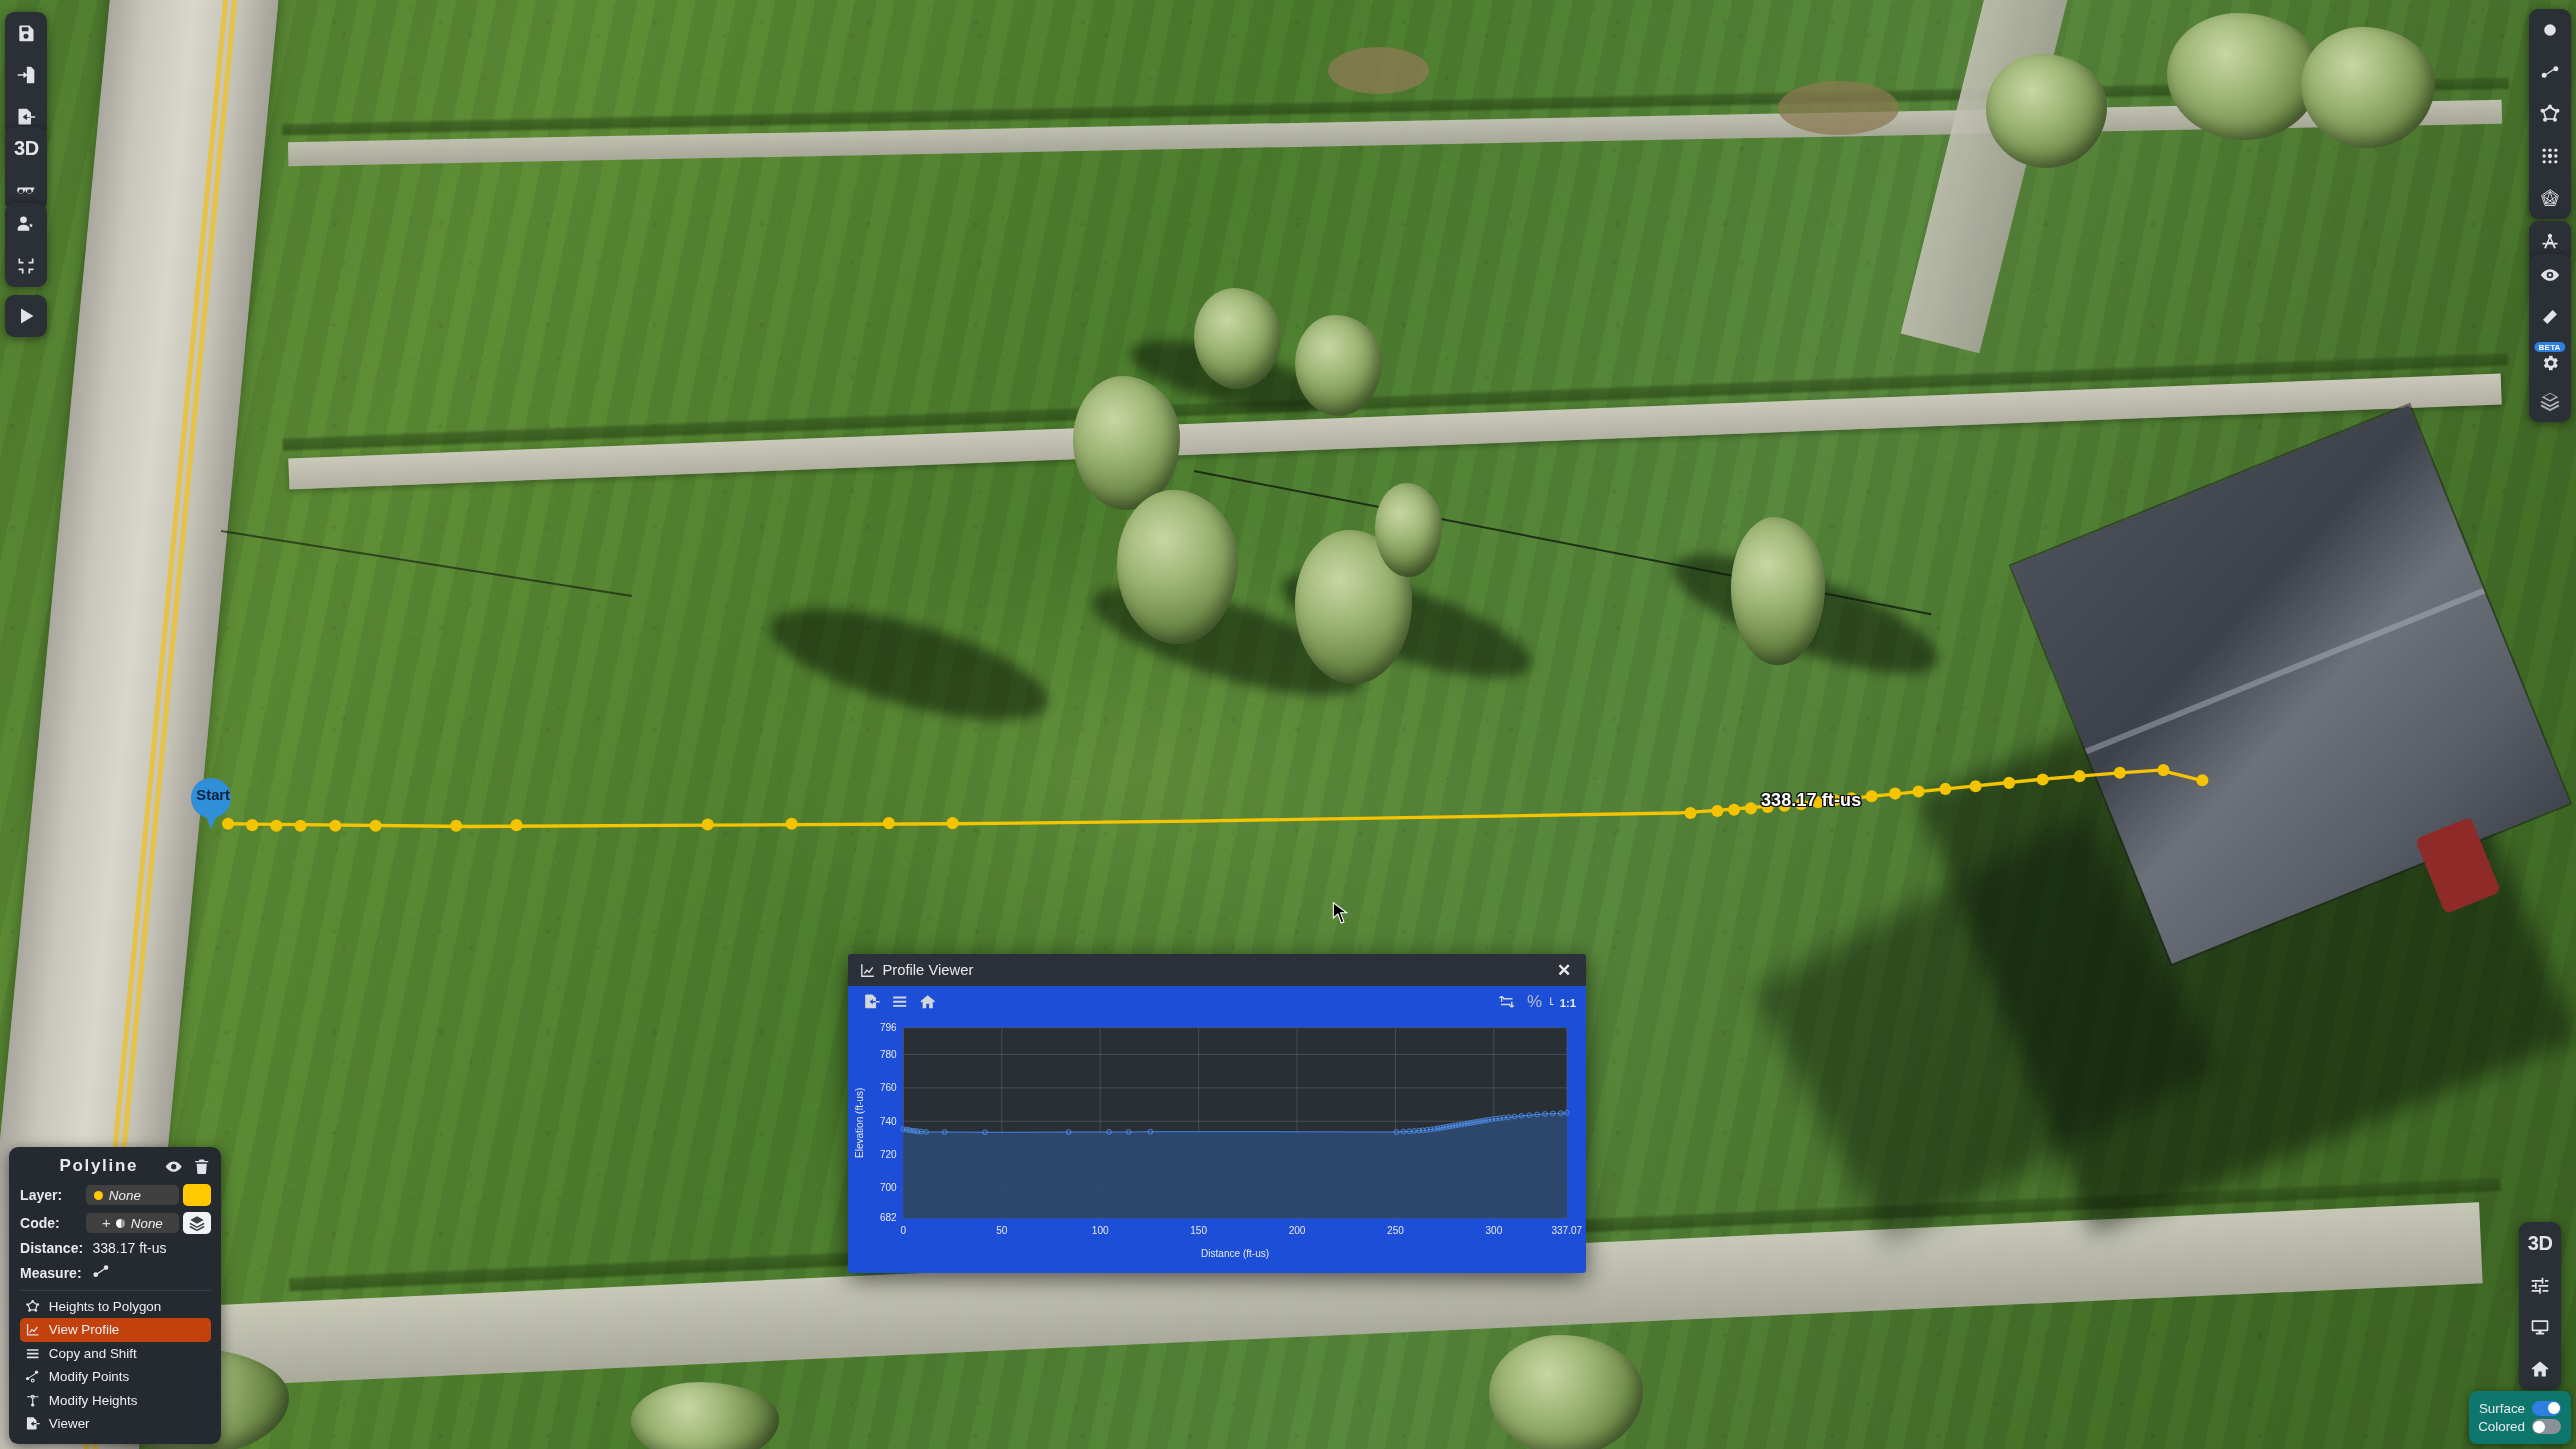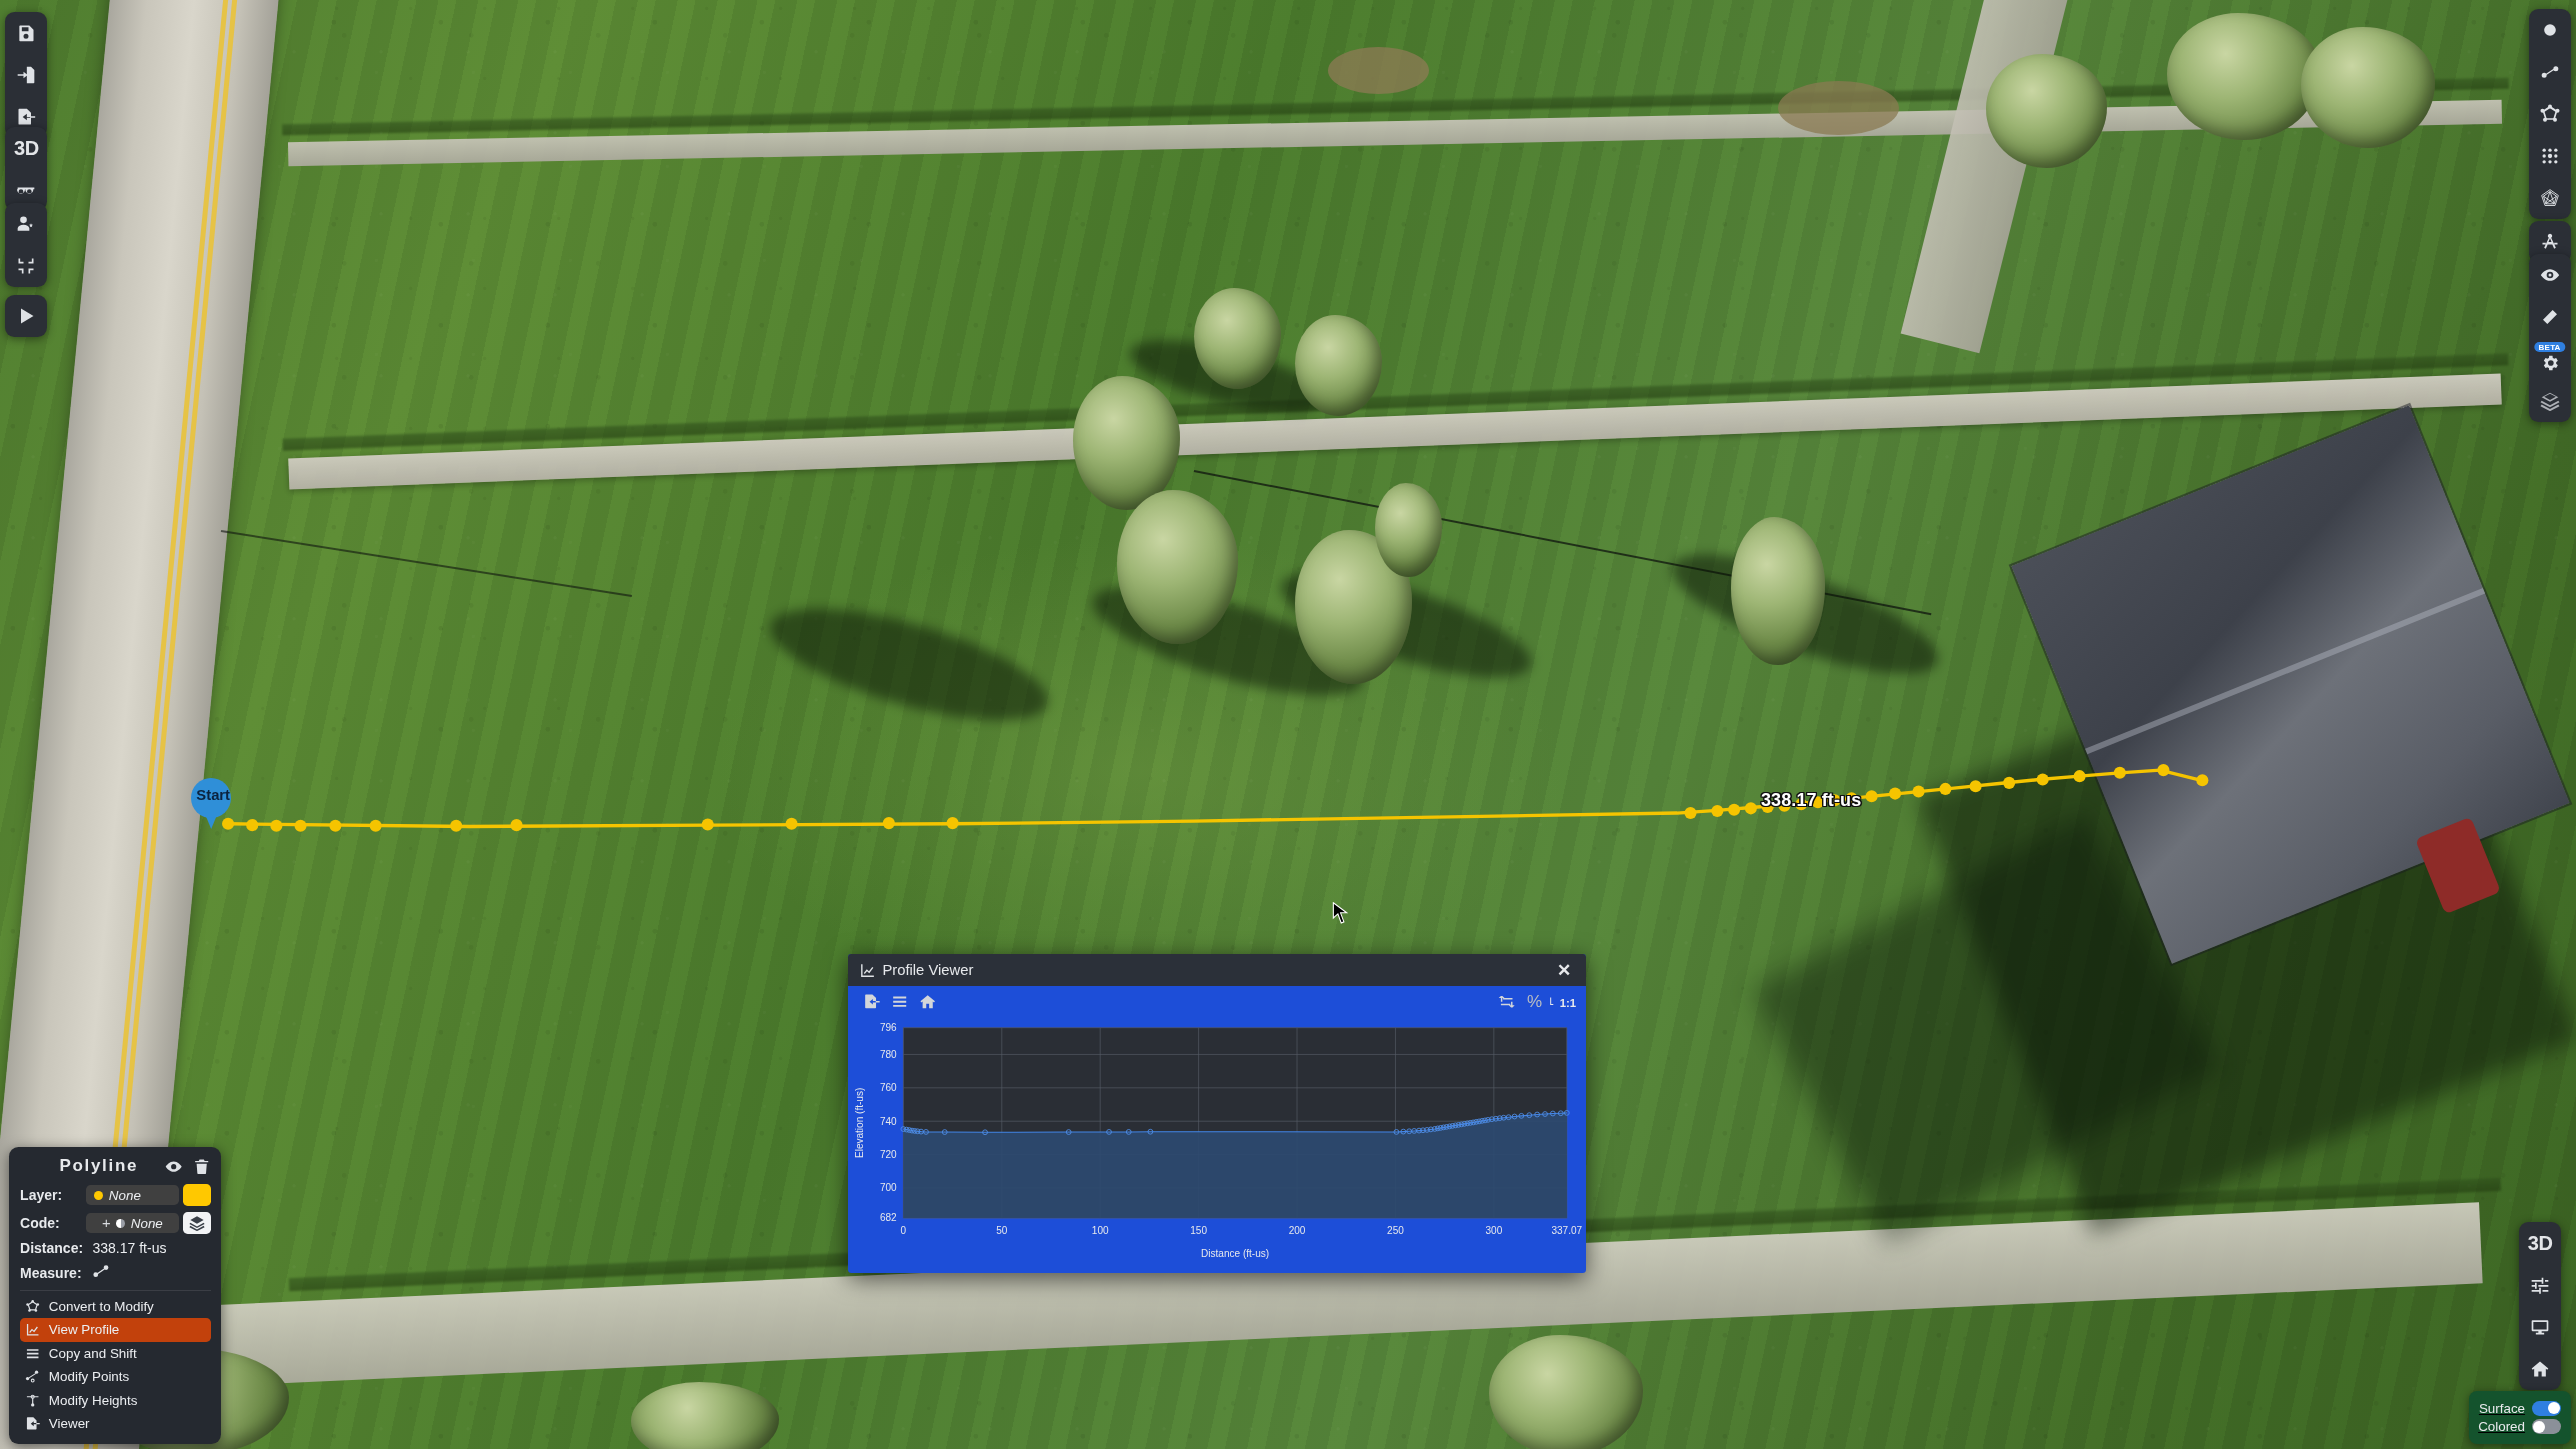--- a/index.html
+++ b/index.html
@@ -119,22 +119,22 @@
   #lt3 { left:5.4px; top:203px; }
   #lt4 { left:5.4px; top:295px; }
   
   #rt1 { right:5.4px; top:9.4px; }
   #rt2 { right:5.4px; top:221px; }
   #rt3 { right:5.4px; top:254px; }
 
   
   #viewctrl { position:absolute; right:14.8px; bottom:59px; background:#2b2f36; border-radius:9.4px;
     display:flex; flex-direction:column; align-items:center; box-shadow:0 2px 9.4px rgba(0,0,0,.45); }
-  #togglebox { position:absolute; right:5.4px; bottom:5.4px; background:#14532d; border-radius:8px;
-    padding:6px 9.4px; box-shadow:0 2px 9.4px rgba(0,0,0,.45);text-decoration:underline; }
+  #togglebox { position:absolute; right:5.4px; bottom:5.4px; background:#0f766e; border-radius:8px;
+    padding:6px 9.4px; box-shadow:0 2px 9.4px rgba(0,0,0,.45); }
   .togrow { display:flex; align-items:center; justify-content:flex-end; gap:6.7px; margin:3.4px 0; }
   .toglbl { color:#e9ebee; font-size:13.4px; }
   .switch { width:29.5px; height:14.8px; border-radius:7.4px; position:relative; cursor:pointer; }
   .switch.on { background:#2f7fe0; }
   .switch.off { background:#8b9099; }
   .knob { position:absolute; top:1.3px; width:12px; height:12px; border-radius:50%; background:#fff; }
   .switch.on .knob { right:1.3px; }
   .switch.off .knob { left:1.3px; }
 
   
@@ -507,21 +507,21 @@
 
     <div class="menuitem">
       <svg viewBox="0 0 24 24">
           <path d="M12 3l8 5.4-3 9.6H7L4 8.4 12 3zm0 2.4L6.2 9.3 8.4 16h7.2l2.2-6.7L12 5.4z"></path>
           <circle cx="12" cy="3.4" r="2"></circle>
           <circle cx="20" cy="8.6" r="2"></circle>
           <circle cx="17" cy="18" r="2"></circle>
           <circle cx="7" cy="18" r="2"></circle>
           <circle cx="4" cy="8.6" r="2"></circle>
         </svg>
-      <span>Convert to Modify</span>
+      <span>Heights to Polygon</span>
     </div>
     <div class="menuitem active">
       <svg viewBox="0 0 24 24">
           <path d="M3 3h2v16h16v2H3V3zm3.6 12.6l4.2-5 3.1 2.6 4.6-6 1.6 1.2-5.8 7.6-3.2-2.7-3.2 3.8-1.3-1.5z"></path>
         </svg>
       <span>View Profile</span>
     </div>
     <div class="menuitem">
       <svg viewBox="0 0 24 24">
           <path d="M3 5h18v2.6H3V5zm0 5.7h18v2.6H3v-2.6zM3 16.4h18V19H3v-2.6z"></path>

